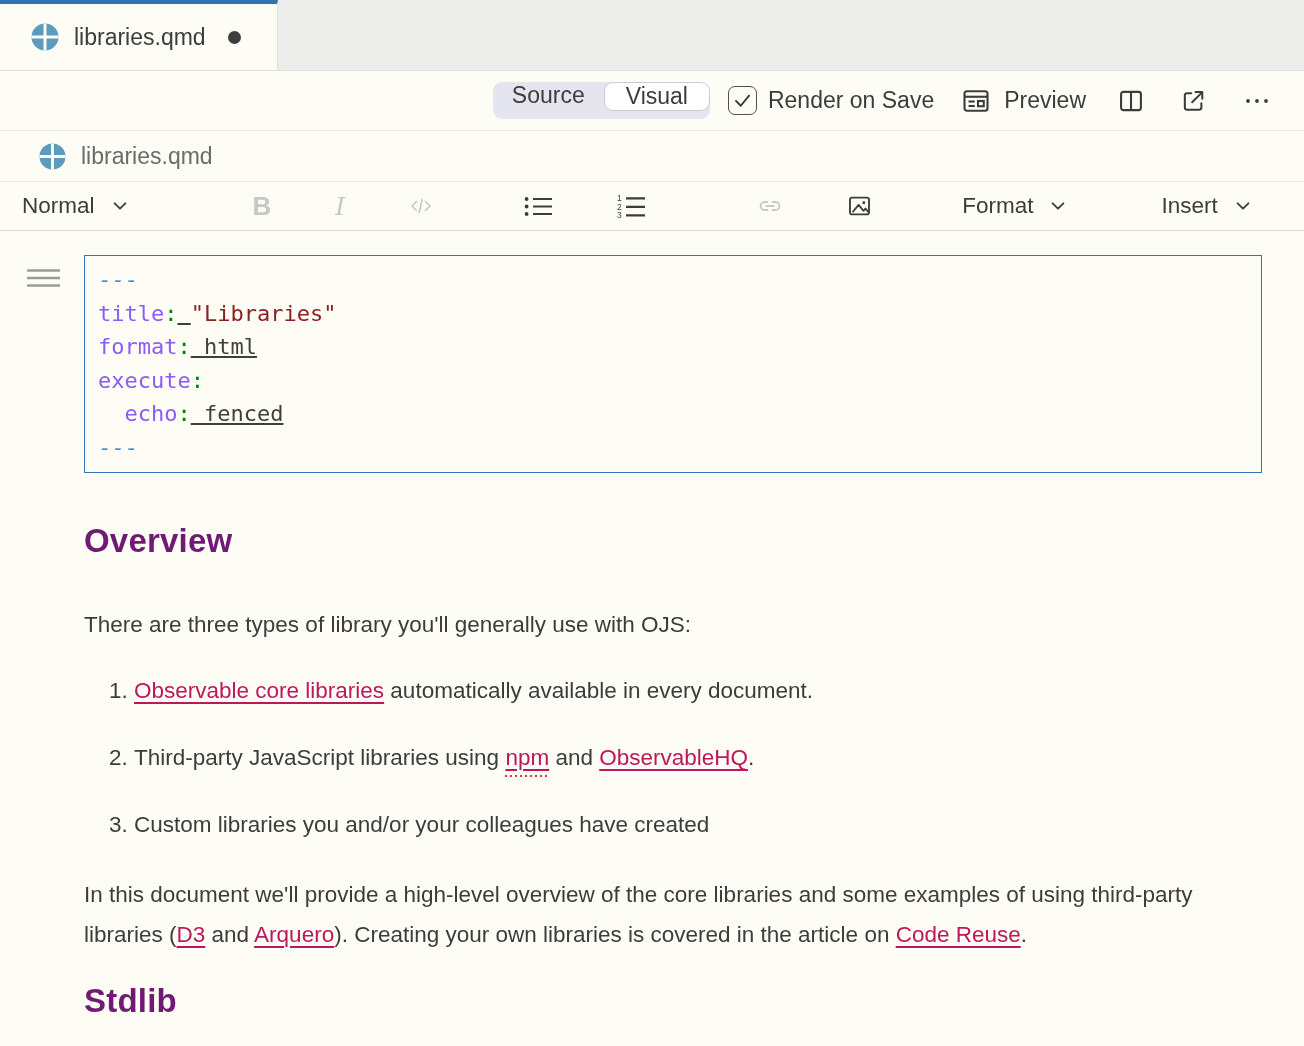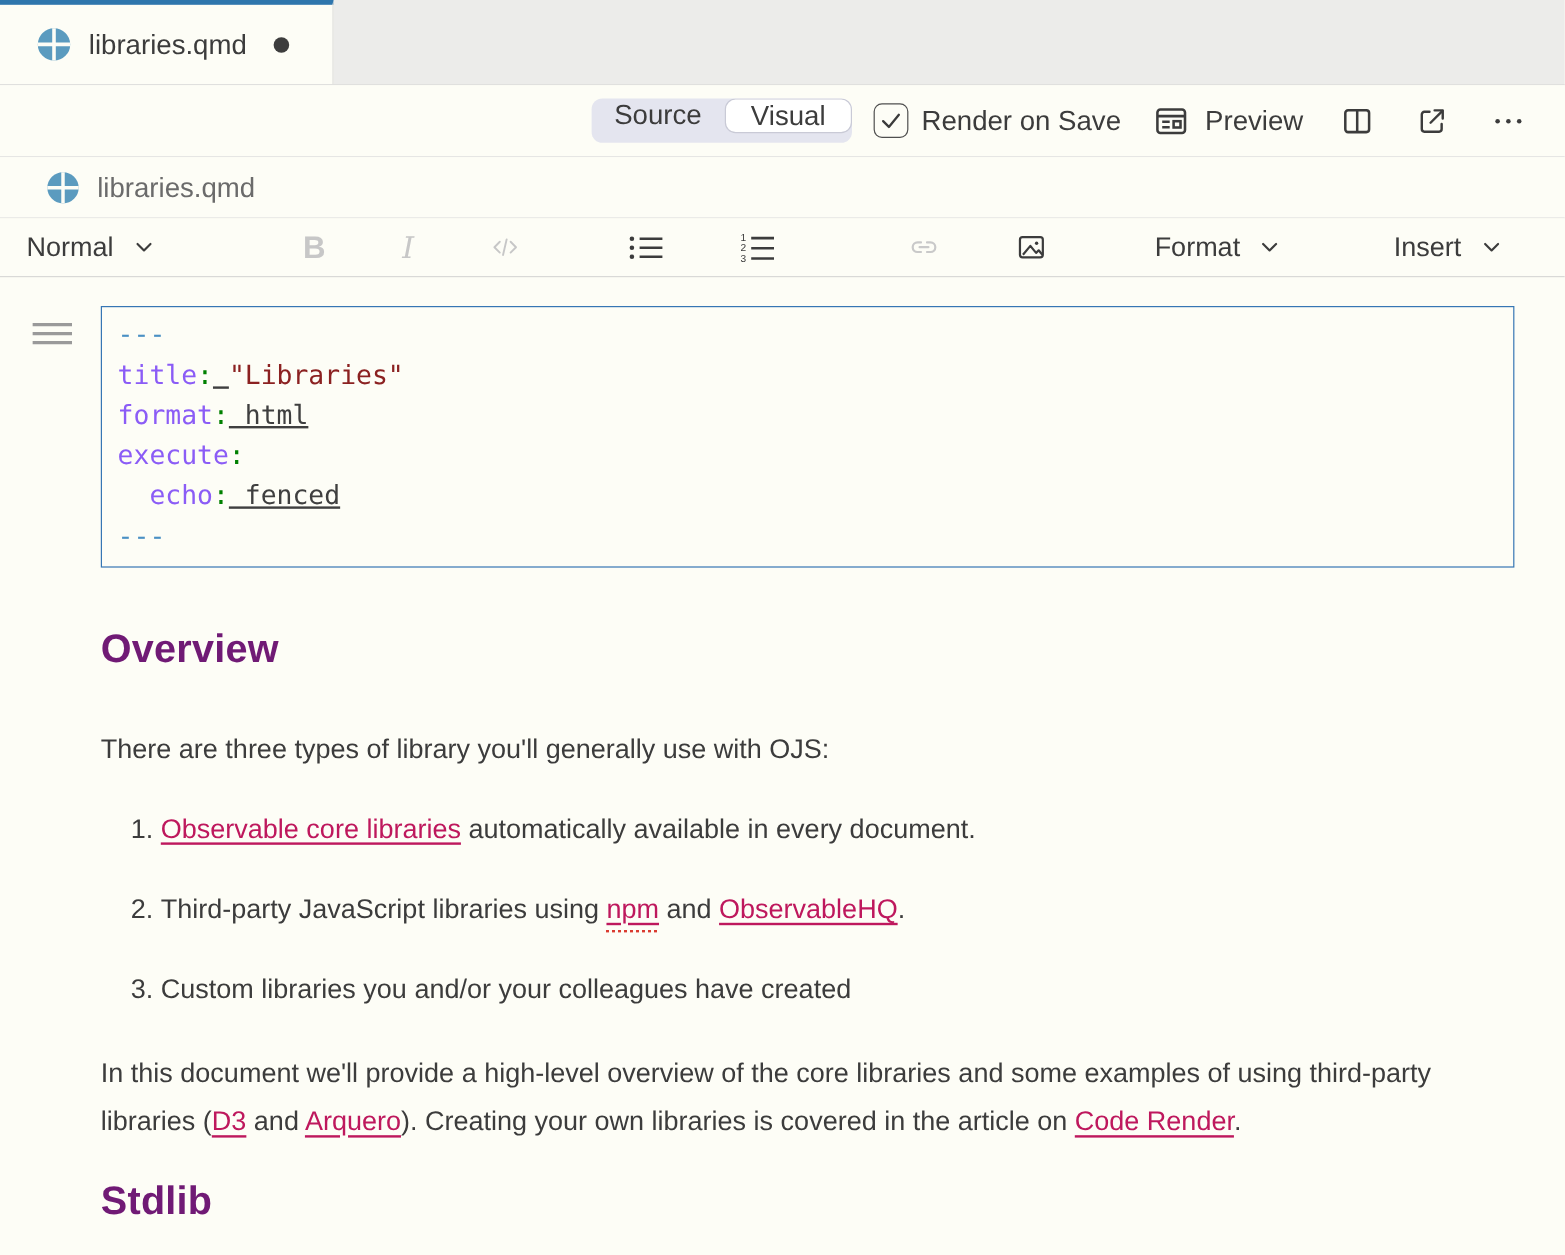--- a/index.html
+++ b/index.html
@@ -285,17 +285,17 @@
   <h2>Overview</h2>
 
   <p class="body-text intro">There are three types of library you'll generally use with OJS:</p>
 
   <ol class="body-text">
     <li><a href="#" class="doc-link">Observable core libraries</a><span> automatically available in every document.</span></li>
     <li><span>Third-party JavaScript libraries using </span><a href="#" class="doc-link squiggle">npm</a><span> and </span><a href="#" class="doc-link">ObservableHQ</a><span>.</span></li>
     <li><span>Custom libraries you and/or your colleagues have created</span></li>
   </ol>
 
-  <p class="body-text closing"><span>In this document we'll provide a high-level overview of the core libraries and some examples of using third-party libraries (</span><a href="#" class="doc-link">D3</a><span> and </span><a href="#" class="doc-link">Arquero</a><span>). Creating your own libraries is covered in the article on </span><a href="#" class="doc-link">Code Render</a><span>.</span></p>
+  <p class="body-text closing"><span>In this document we'll provide a high-level overview of the core libraries and some examples of using third-party libraries (</span><a href="#" class="doc-link">D3</a><span> and </span><a href="#" class="doc-link">Arquero</a><span>). Creating your own libraries is covered in the article on </span><a href="#" class="doc-link">Code Reuse</a><span>.</span></p>
 
   <h2 class="stdlib">Stdlib</h2>
 
 </div>
 
 </body></html>

